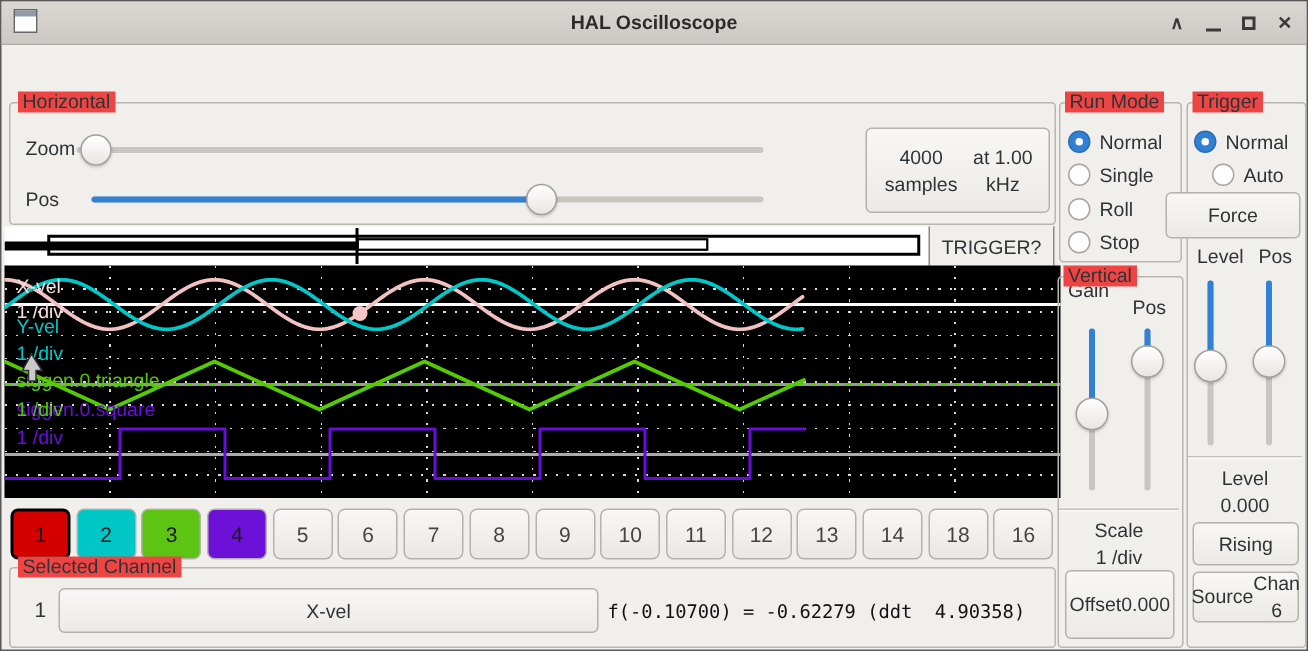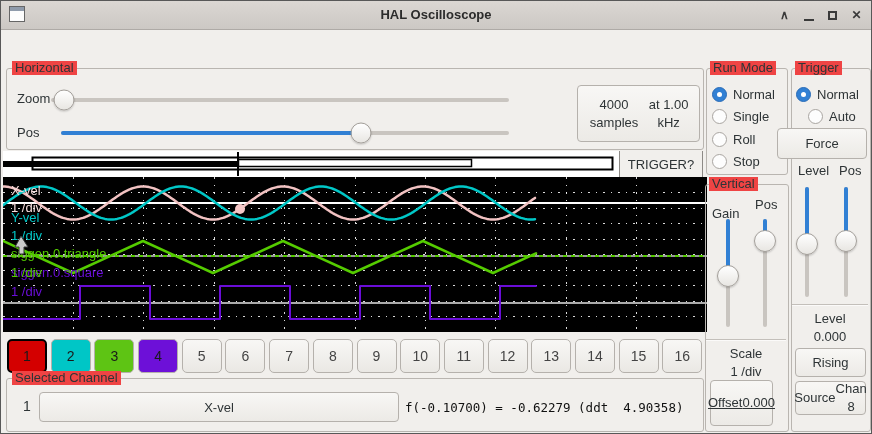--- a/index.html
+++ b/index.html
@@ -153,21 +153,21 @@
       <div class="chbtn">5</div>
       <div class="chbtn">6</div>
       <div class="chbtn">7</div>
       <div class="chbtn">8</div>
       <div class="chbtn">9</div>
       <div class="chbtn">10</div>
       <div class="chbtn">11</div>
       <div class="chbtn">12</div>
       <div class="chbtn">13</div>
       <div class="chbtn">14</div>
-      <div class="chbtn">15</div>
+      <div class="chbtn">18</div>
       <div class="chbtn">16</div>
     </div>
 
   <div class="frame" style="left:5px;top:377px;width:696px;height:52px;"></div>
   <div class="frame-label" style="left:11px;top:370px;">Selected Channel</div>
   <div class="small-label" style="left:22px;top:398px;font-size:14px;">1</div>
   <button class="btn" style="left:38px;top:391px;width:360px;height:30px;">X-vel</button>
   <div class="readout" style="left:404px;top:399px;">f(-0.10700) = -0.62279 (ddt  4.90358)</div>
 
   <div class="frame" style="left:705px;top:67px;width:80px;height:105px;"></div>
@@ -184,36 +184,36 @@
     <span class="radio"></span>
     <span>Roll</span>
   </label>
   <label class="radio-row" style="left:711px;top:152px;">
     <span class="radio"></span>
     <span>Stop</span>
   </label>
 
   <div class="frame" style="left:704px;top:183px;width:82px;height:246px;"></div>
   <div class="frame-label" style="left:708px;top:176px;">Vertical</div>
-  <div class="small-label" style="left:711px;top:206px;">Gain</div>
+  <div class="small-label" style="left:711px;top:186px;">Gain</div>
   <div class="small-label" style="left:754px;top:197px;">Pos</div>
   <div class="vslider" style="left:715px;top:218px;width:24px;height:108px;">
     <div class="vtrack"></div>
     <div class="vfill" style="height:50px;"></div>
     <div class="vthumb" style="top:57px;"></div>
   </div>
   <div class="vslider" style="left:752px;top:218px;width:24px;height:108px;">
     <div class="vtrack"></div>
     <div class="vfill" style="height:16px;"></div>
     <div class="vthumb" style="top:22px;"></div>
   </div>
   <div class="separator" style="left:705px;top:338px;width:80px;"></div>
   <div class="center-text" style="left:704px;top:345px;width:82px;">Scale</div>
   <div class="center-text" style="left:704px;top:363px;width:82px;">1 /div</div>
-  <button class="btn two-line" style="left:709px;top:379px;width:63px;height:46px;text-decoration:underline;">
+  <button class="btn two-line" style="left:709px;top:379px;width:73px;height:46px;">
     <span>Offset</span>
     <span>0.000</span>
   </button>
 
   <div class="frame" style="left:790px;top:67px;width:78px;height:362px;"></div>
   <div class="frame-label" style="left:794px;top:60px;">Trigger</div>
   <label class="radio-row" style="left:795px;top:85px;">
     <span class="radio checked"></span>
     <span>Normal</span>
   </label>
@@ -233,16 +233,16 @@
     <div class="vtrack"></div>
     <div class="vfill" style="height:46px;"></div>
     <div class="vthumb" style="top:54px;"></div>
   </div>
   <div class="separator" style="left:791px;top:303px;width:76px;"></div>
   <div class="center-text" style="left:790px;top:310px;width:78px;">Level</div>
   <div class="center-text" style="left:790px;top:328px;width:78px;">0.000</div>
   <button class="btn" style="left:794px;top:347px;width:71px;height:29px;">Rising</button>
   <button class="btn two-line" style="left:794px;top:380px;width:71px;height:34px;">
     <span>Source</span>
-    <span>Chan 8</span>
+    <span>Chan 6</span>
   </button>
 
 </div>
 
 </body></html>

